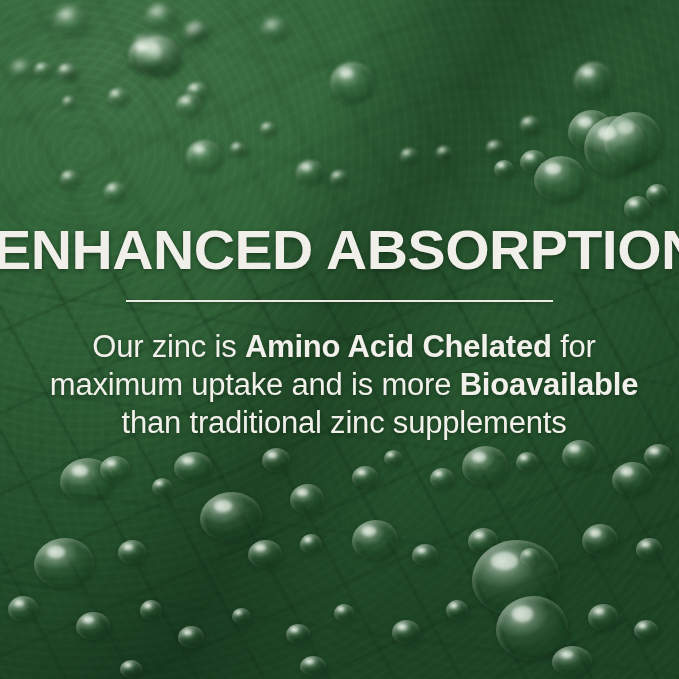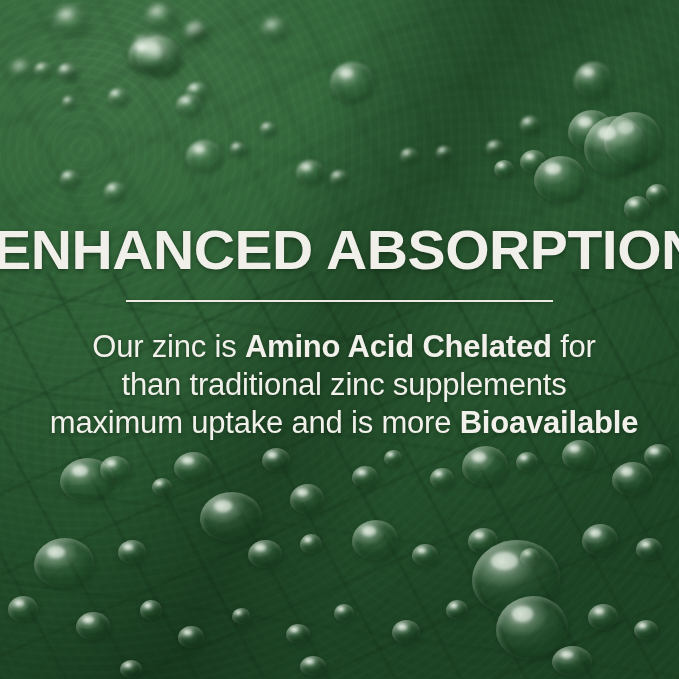--- a/index.html
+++ b/index.html
@@ -252,18 +252,18 @@
   </div>
 
   <div id="content">
 
     <div id="headline">ENHANCED ABSORPTION</div>
 
     <div id="divider"></div>
 
     <div id="body-copy">
       <span class="line"><span>Our zinc is </span><span class="bold">Amino Acid Chelated</span><span> for</span></span>
+      <span class="line"><span>maximum uptake and is more </span><span class="bold">Bioavailable</span><span></span></span>
       <span class="line"><span>than traditional zinc supplements</span></span>
-      <span class="line"><span>maximum uptake and is more </span><span class="bold">Bioavailable</span><span></span></span>
     </div>
 
   </div>
 </div>
 
 </body></html>

